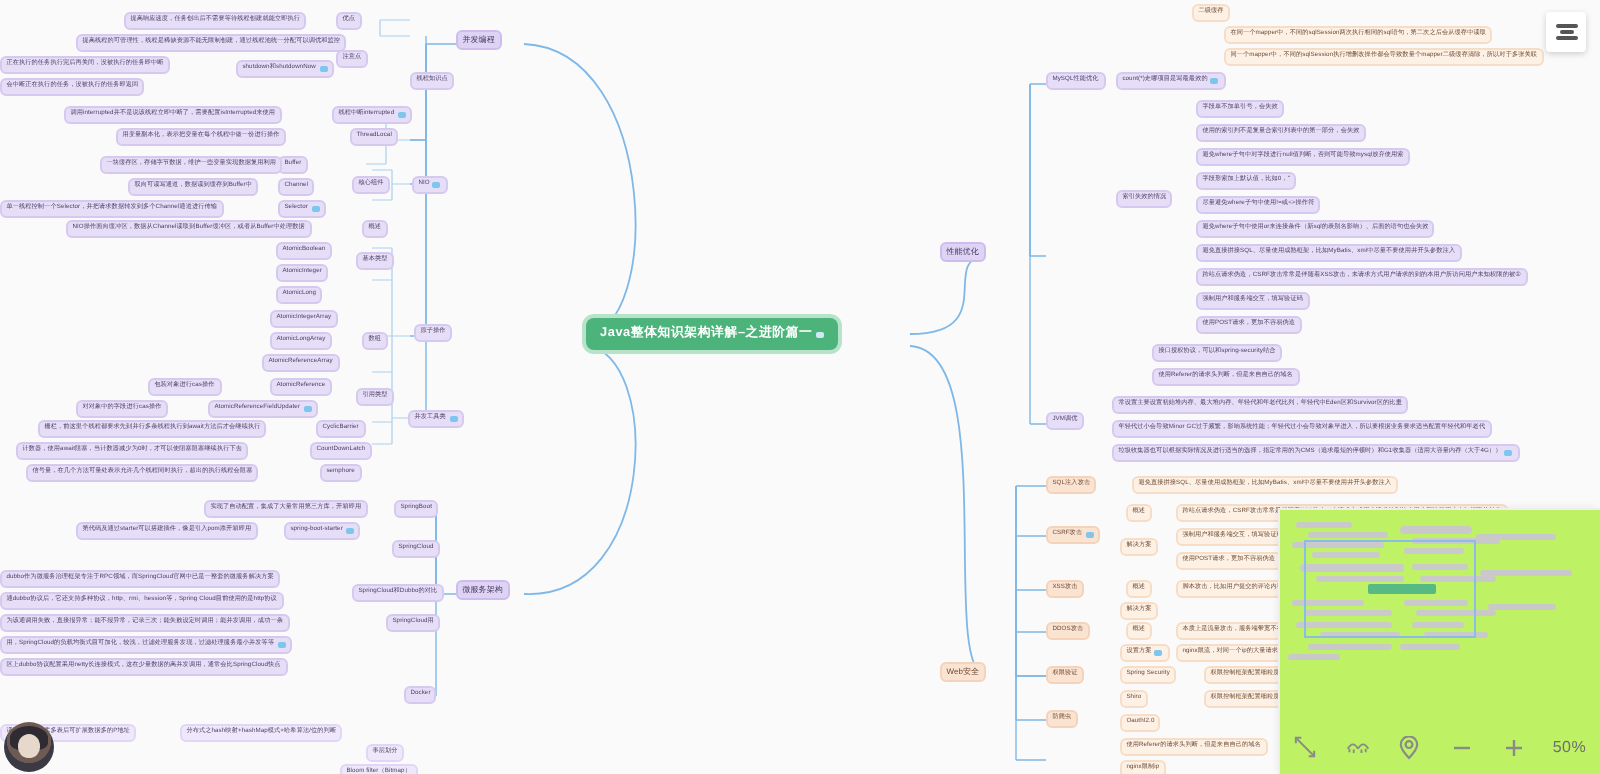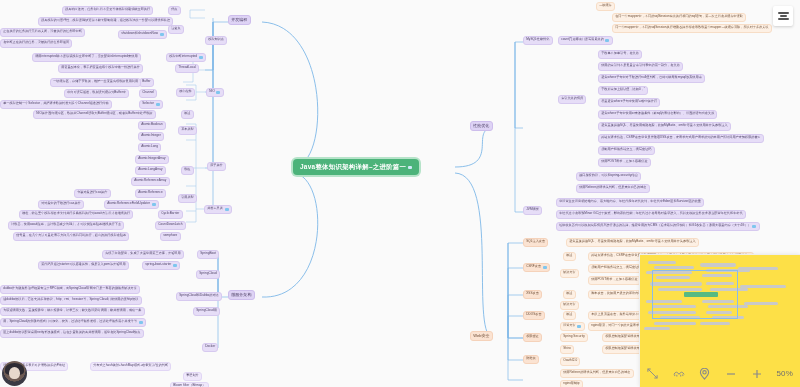--- a/index.html
+++ b/index.html
@@ -36,21 +36,21 @@
   }
   .badge{
     display:inline-block;width:4px;height:3px;margin-left:1.6px;
     border-radius:1px;background:#7fc6ee;flex:0 0 auto;
   }
   .badge.w{background:#cfe9f8;}
 
   
   #minimap{
     position:absolute;right:0;bottom:0;width:160px;height:132px;
-    background:#fde047;border-top:1px solid #eee;border-left:1px solid #eee;
+    background:#bef264;border-top:1px solid #eee;border-left:1px solid #eee;
     box-shadow:-1px -1px 3px rgba(0,0,0,.05);
   }
   #mmcanvas{position:absolute;left:0;top:0;width:160px;height:105px;overflow:hidden;}
   .blob{position:absolute;background:#c9c9c9;border-radius:2px;}
   .mmcenter{position:absolute;background:#54b980;border-radius:1px;}
   .viewport{position:absolute;border:1px solid #8bbbe8;background:rgba(255,255,255,0.02);}
   #mmbar{
     position:absolute;left:0;bottom:0;width:160px;height:27px;
     display:flex;align-items:center;justify-content:space-around;
     color:#8a8a8a;font-size:8px;

